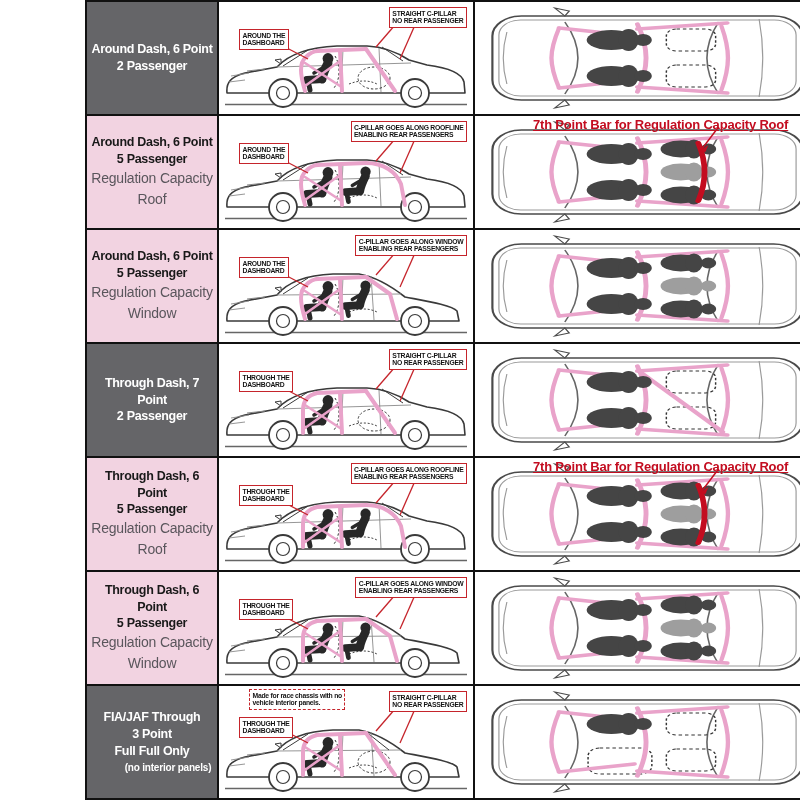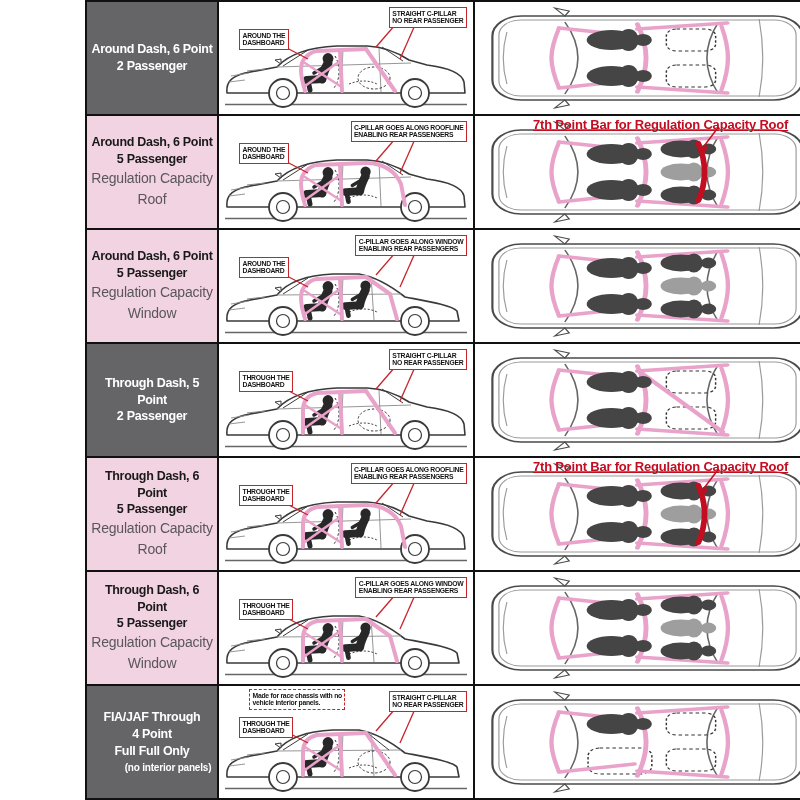--- a/index.html
+++ b/index.html
@@ -307,21 +307,21 @@
             <circle cx="161" cy="56" r="5.4" fill="#9e9e9e"></circle>
             <ellipse cx="142" cy="79" rx="14" ry="8.5" fill="#454545"></ellipse>
             <ellipse cx="151" cy="79" rx="6" ry="9.5" fill="#454545"></ellipse>
             <circle cx="161" cy="79" r="5.4" fill="#454545"></circle>
           </svg>
 
     </div>
   </div>
       <div style="display:contents">
     <div class="cell label-cell gray">
-      <div class="lbl-l1">Through Dash, 5 Point</div>
+      <div class="lbl-l1">Through Dash, 7 Point</div>
       <div class="lbl-l2">2 Passenger</div>
 
     </div>
     <div class="cell side-cell">
       <svg class="view-svg side-svg" viewBox="0 0 254 112" preserveAspectRatio="none">
             <line x1="6" y1="102.5" x2="248" y2="102.5" stroke="#666" stroke-width="1.3"></line>
             <path d="M8,91 C7,81 11,75 26,71 L58,65 C72,50 94,45 118,44 L148,44 C166,45 178,50 190,58 L208,63 C231,66 243,72 245,80 L246,91 L8,91 Z" fill="#fff" stroke="#3a3a3a" stroke-width="1.6" stroke-linejoin="round"></path>
             <line x1="64" y1="64" x2="89" y2="48" stroke="#3a3a3a" stroke-width="1"></line>
             <path d="M58,65 L192,61" stroke="#8a8a8a" stroke-width="0.9" fill="none"></path>
             <path d="M163,45 L184,59" stroke="#3a3a3a" stroke-width="1" fill="none"></path>
@@ -586,21 +586,21 @@
             <ellipse cx="142" cy="79" rx="14" ry="8.5" fill="#454545"></ellipse>
             <ellipse cx="151" cy="79" rx="6" ry="9.5" fill="#454545"></ellipse>
             <circle cx="161" cy="79" r="5.4" fill="#454545"></circle>
           </svg>
 
     </div>
   </div>
       <div style="display:contents">
     <div class="cell label-cell gray">
       <div class="lbl-l1">FIA/JAF Through</div>
-      <div class="lbl-l2">4 Point</div>
+      <div class="lbl-l2">3 Point</div>
       <div class="lbl-l3">Full Full Only</div>
       <div class="lbl-sub">(no interior panels)</div>
     </div>
     <div class="cell side-cell">
       <svg class="view-svg side-svg" viewBox="0 0 254 112" preserveAspectRatio="none">
             <line x1="6" y1="102.5" x2="248" y2="102.5" stroke="#666" stroke-width="1.3"></line>
             <path d="M8,91 C7,81 11,75 26,71 L58,65 C70,50 92,45 114,44 L140,44 C158,47 172,56 186,67 C207,71 233,75 238,81 L240,91 L8,91 Z" fill="#fff" stroke="#3a3a3a" stroke-width="1.6" stroke-linejoin="round"></path>
             <line x1="64" y1="64" x2="89" y2="48" stroke="#3a3a3a" stroke-width="1"></line>
             <path d="M58,65 L182,64" stroke="#8a8a8a" stroke-width="0.9" fill="none"></path>
             <path d="M146,45 L170,64" stroke="#3a3a3a" stroke-width="1" fill="none"></path>

